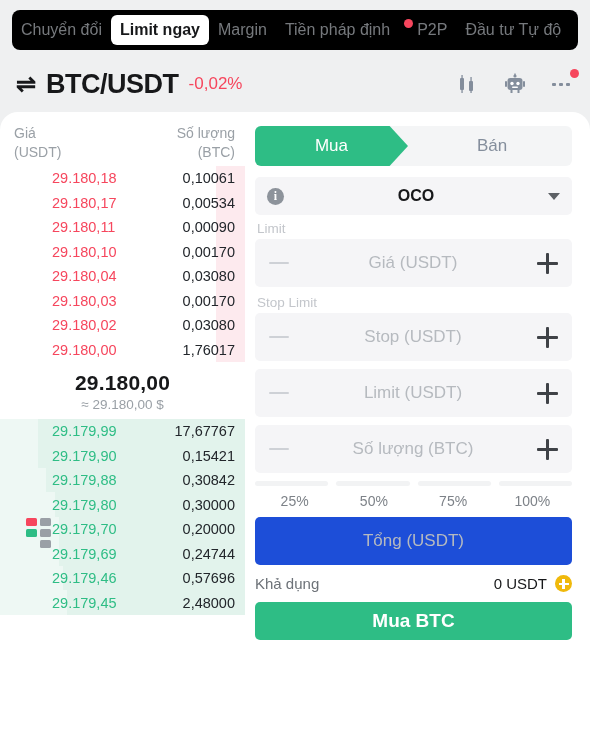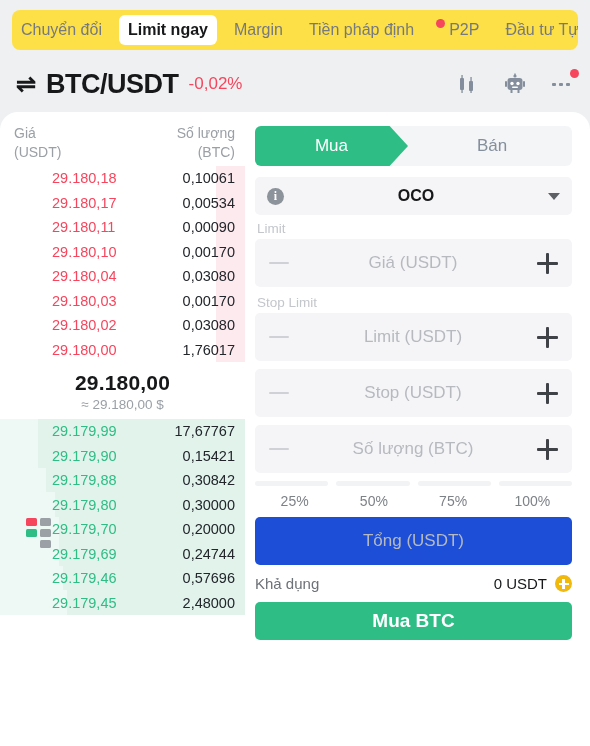--- a/index.html
+++ b/index.html
@@ -6,22 +6,22 @@
   html, body {
     width:590px; height:746px;
     background:#eff0f1;
     font-family:"Liberation Sans", sans-serif;
     overflow:hidden;
   }
 
   
   .tabstrip{
     position:absolute; left:12px; top:10px; width:566px; height:40px;
-    background:#fde047; border-radius:8px;
-    display:flex; align-items:center; overflow:hidden;gap:8px;
+    background:#000000; border-radius:8px;
+    display:flex; align-items:center; overflow:hidden;
   }
   .tab{
     font-size:16px; color:#76797d; white-space:nowrap;
     padding:0 9px; height:30px; display:flex; align-items:center;
     border-radius:6px;
   }
   .tab.active{ background:#ffffff; color:#17181a; font-weight:bold; }
   .tab.with-dot{ position:relative; padding-left:18px; }
   .dot-red{
     width:9px; height:9px; border-radius:50%; background:#f6465d;
@@ -372,27 +372,27 @@
     <div class="sublabel">Limit</div>
     <div class="field">
       <span class="minus"></span>
       <span class="fplaceholder">Giá (USDT)</span>
       <span class="plus"></span>
     </div>
 
     <div class="sublabel">Stop Limit</div>
     <div class="field">
       <span class="minus"></span>
-      <span class="fplaceholder">Limit (USDT)</span>
+      <span class="fplaceholder">Stop (USDT)</span>
       <span class="plus"></span>
     </div>
 
     <div class="field">
       <span class="minus"></span>
-      <span class="fplaceholder">Stop (USDT)</span>
+      <span class="fplaceholder">Limit (USDT)</span>
       <span class="plus"></span>
     </div>
 
     <div class="field">
       <span class="minus"></span>
       <span class="fplaceholder">Số lượng (BTC)</span>
       <span class="plus"></span>
     </div>
 
     <div class="pct-wrap">

